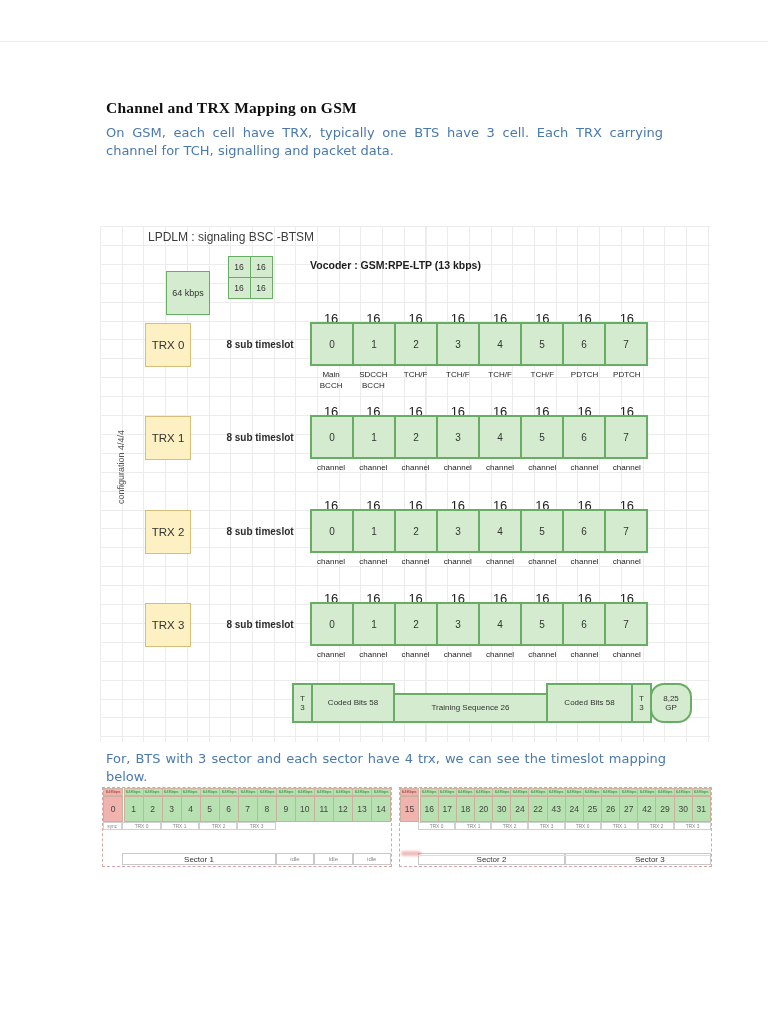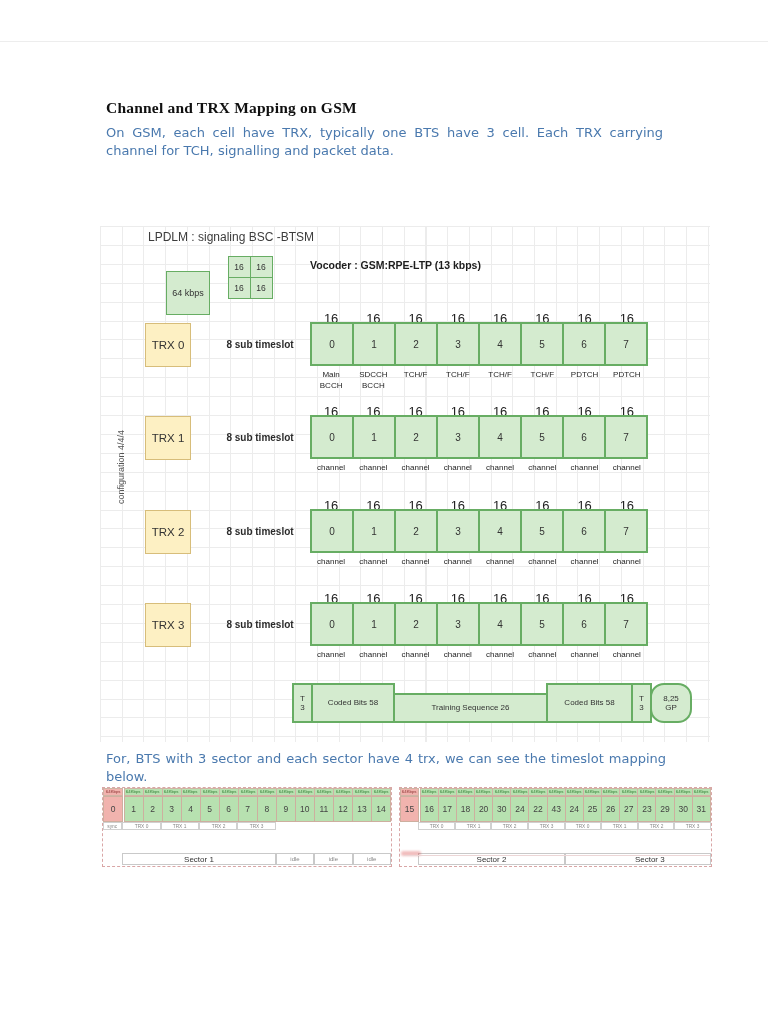--- a/index.html
+++ b/index.html
@@ -409,21 +409,21 @@
         <div class="mn">18</div>
         <div class="mn">20</div>
         <div class="mn">30</div>
         <div class="mn">24</div>
         <div class="mn">22</div>
         <div class="mn">43</div>
         <div class="mn">24</div>
         <div class="mn">25</div>
         <div class="mn">26</div>
         <div class="mn">27</div>
-        <div class="mn">23</div>
+        <div class="mn">42</div>
         <div class="mn">29</div>
         <div class="mn">30</div>
         <div class="mn">31</div>
       </div>
       <div class="mp-row">
         <div class="mp-span" style="left: 5.88235%; width: 11.7647%;">
           <i>TRX 0</i>
         </div>
         <div class="mp-span" style="left: 17.6471%; width: 11.7647%;">
           <i>TRX 1</i>

